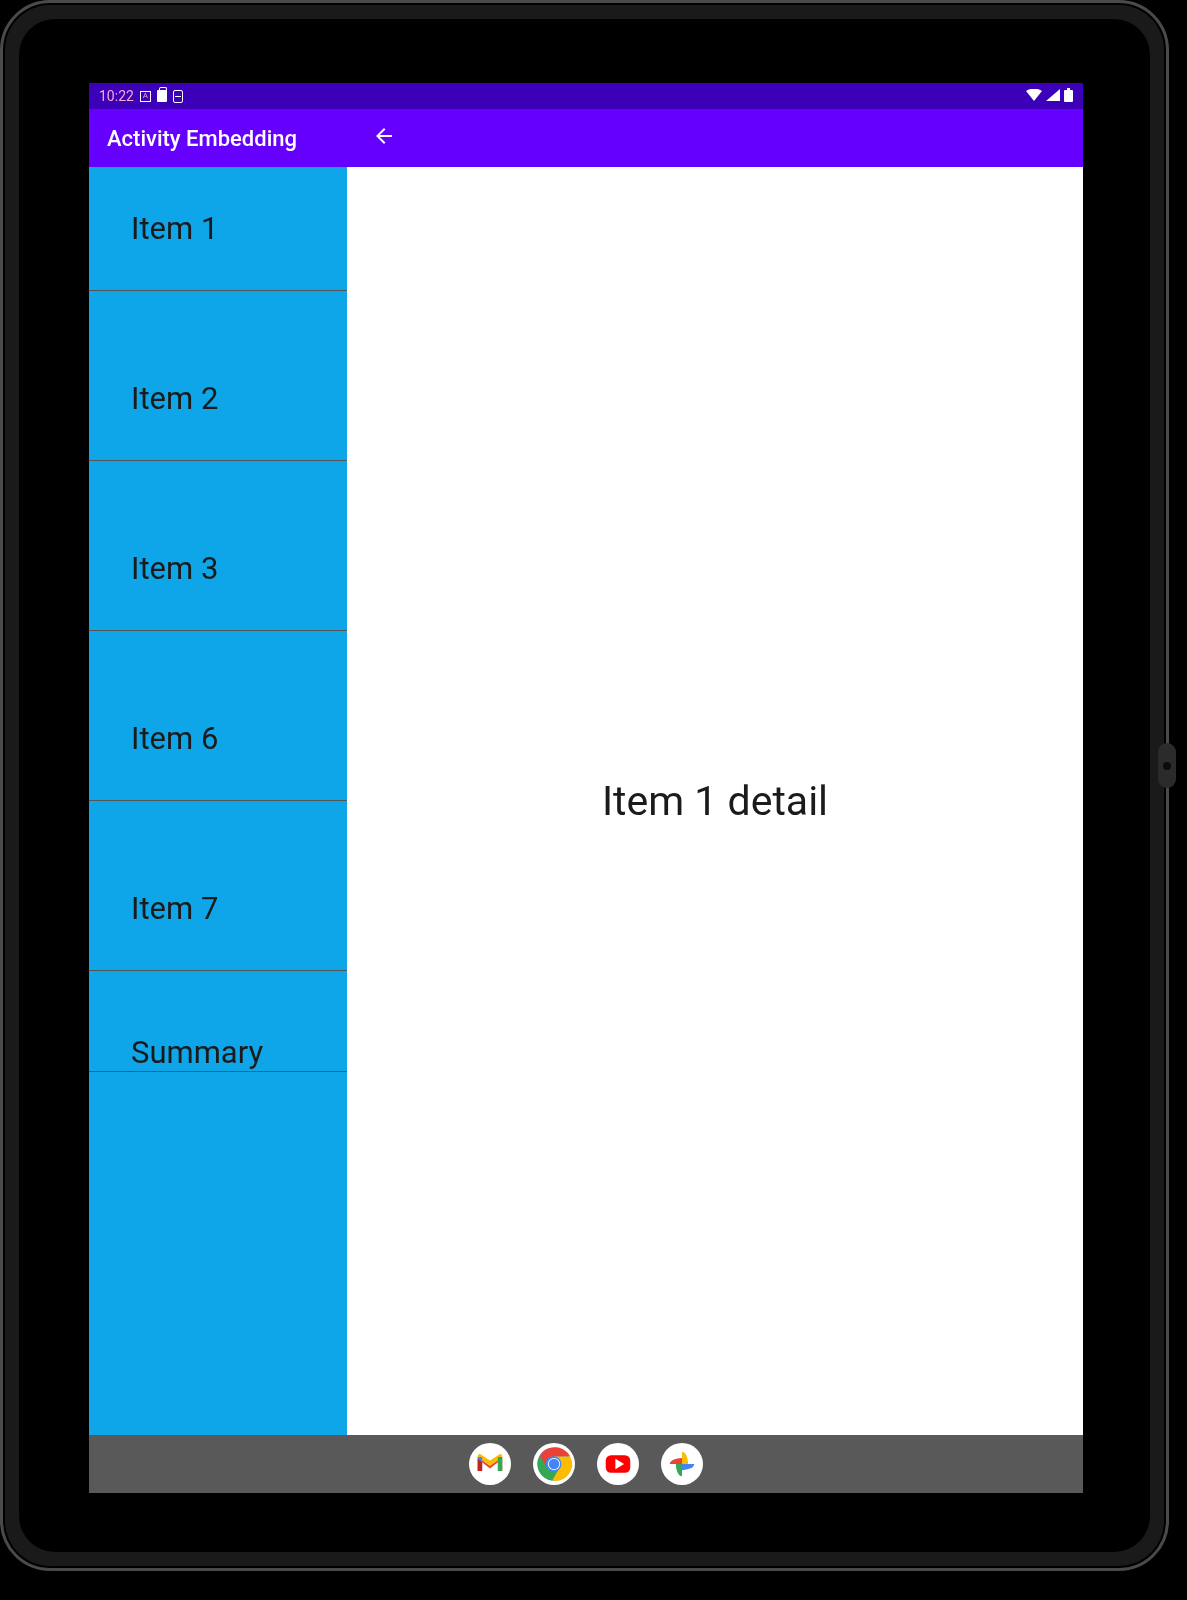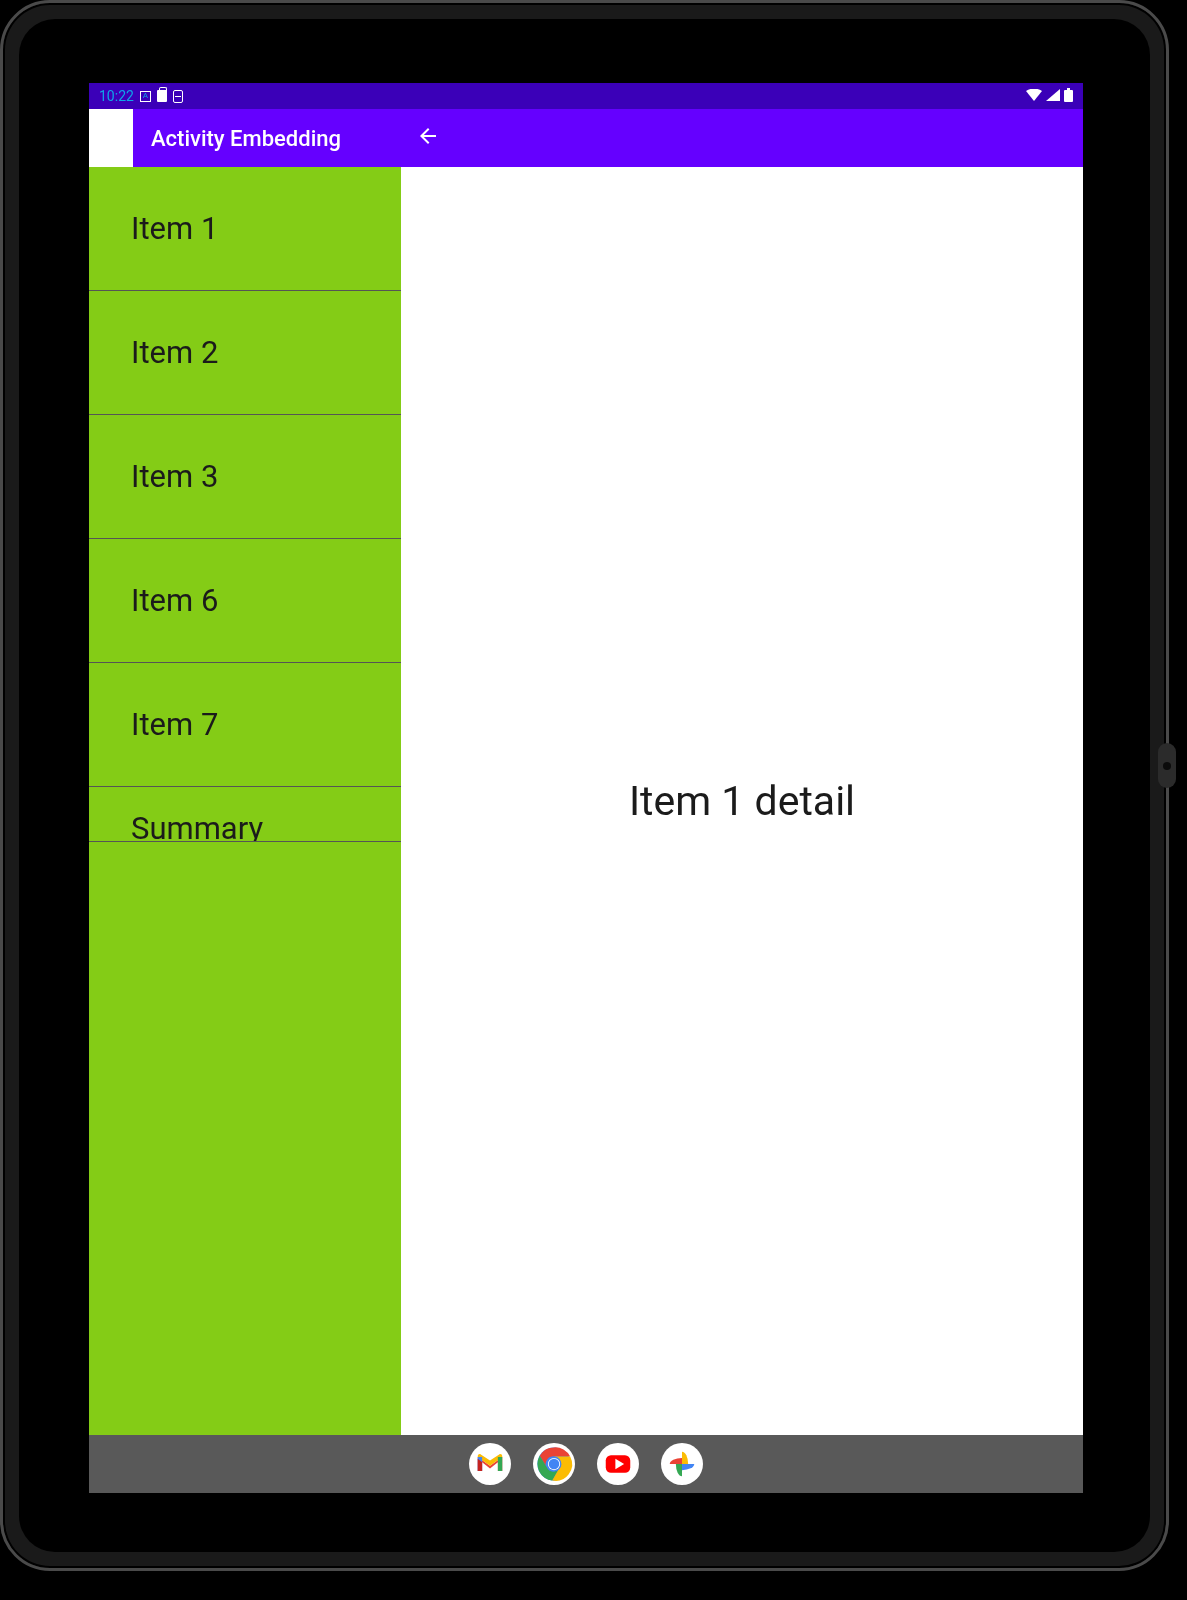--- a/index.html
+++ b/index.html
@@ -47,41 +47,40 @@
     flex-direction: column;
   }
 
   
   .status-bar {
     height: 26px;
     background: #3b00b8;
     display: flex;
     align-items: center;
     justify-content: space-between;
-    color: #0ea5e9;
+    color: #f9a8d4;
     padding: 0 10px;
     font-size: 14px;
   }
   .status-left { display: flex; align-items: center; gap: 6px; }
   .status-right { display: flex; align-items: center; gap: 4px; }
   .sb-glyph { display:inline-block; }
   .sb-square { width: 11px; height: 11px; border:1.5px solid #fff; font-size:8px; line-height:8px; text-align:center; }
   .sb-clip { width:10px; height:12px; background:#fff; border-radius:1px; position:relative; }
   .sb-clip::before { content:""; position:absolute; top:-3px; left:2px; width:6px; height:4px; border:1.5px solid #fff; border-bottom:none; border-radius:2px 2px 0 0;}
   .sb-sd { width:10px; height:13px; border:1.5px solid #fff; border-radius:2px; position:relative;}
   .sb-sd::after{content:""; position:absolute; left:1px; right:1px; top:5px; height:1.5px; background:#fff;}
 
   
   .app-bar {
     height: 58px;
     background: #6500ff;
     display: flex;
     align-items: center;
     color: #fff;
-    margin-left: 44px;
   }
   .app-bar-left {
     width: 265px;
     padding-left: 18px;
     font-size: 22px;
     font-weight: 500;
   }
   .app-bar-right {
     flex: 1;
     padding-left: 18px;
@@ -90,37 +89,38 @@
   }
   .back-icon svg { width: 24px; height: 24px; }
 
   
   .body-split {
     flex: 1;
     display: flex;
     min-height: 0;
   }
   .list-pane {
-    width: 312px;
-    background: #84cc16;
+    width: 258px;
+    background: #0ea5e9;
     overflow: hidden;
     display: flex;
     flex-direction: column;
+    gap: 46px;
   }
   .list-item {
     height: 124px;
     border-bottom: 1px solid #555;
     display: flex;
     align-items: center;
     padding-left: 42px;
     font-size: 31px;
     color: #1b1b1b;
     cursor: pointer;
   }
-  .list-item.last { height: 55px; align-items: center; padding-top: 28px; overflow:hidden;}
+  .list-item.last { height: 55px; align-items: flex-end; padding-top: 28px; overflow:hidden;}
   .detail-pane {
     flex: 1;
     background: #fff;
     display: flex;
     align-items: center;
     justify-content: center;
     font-size: 41px;
     color: #1b1b1b;
   }
 

